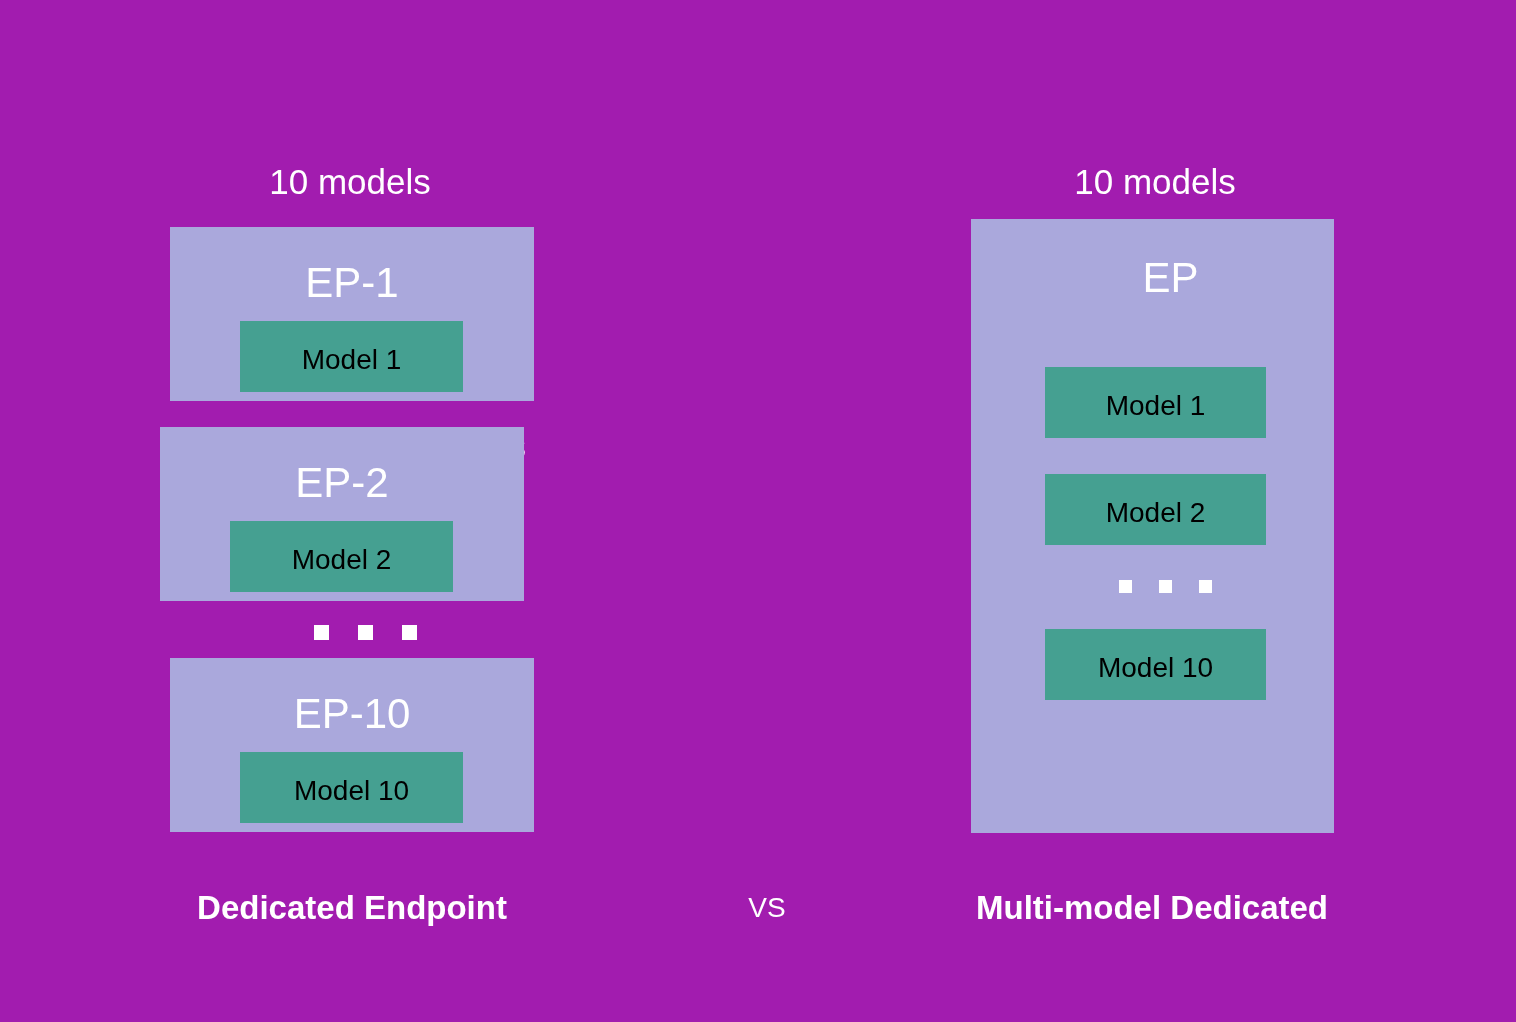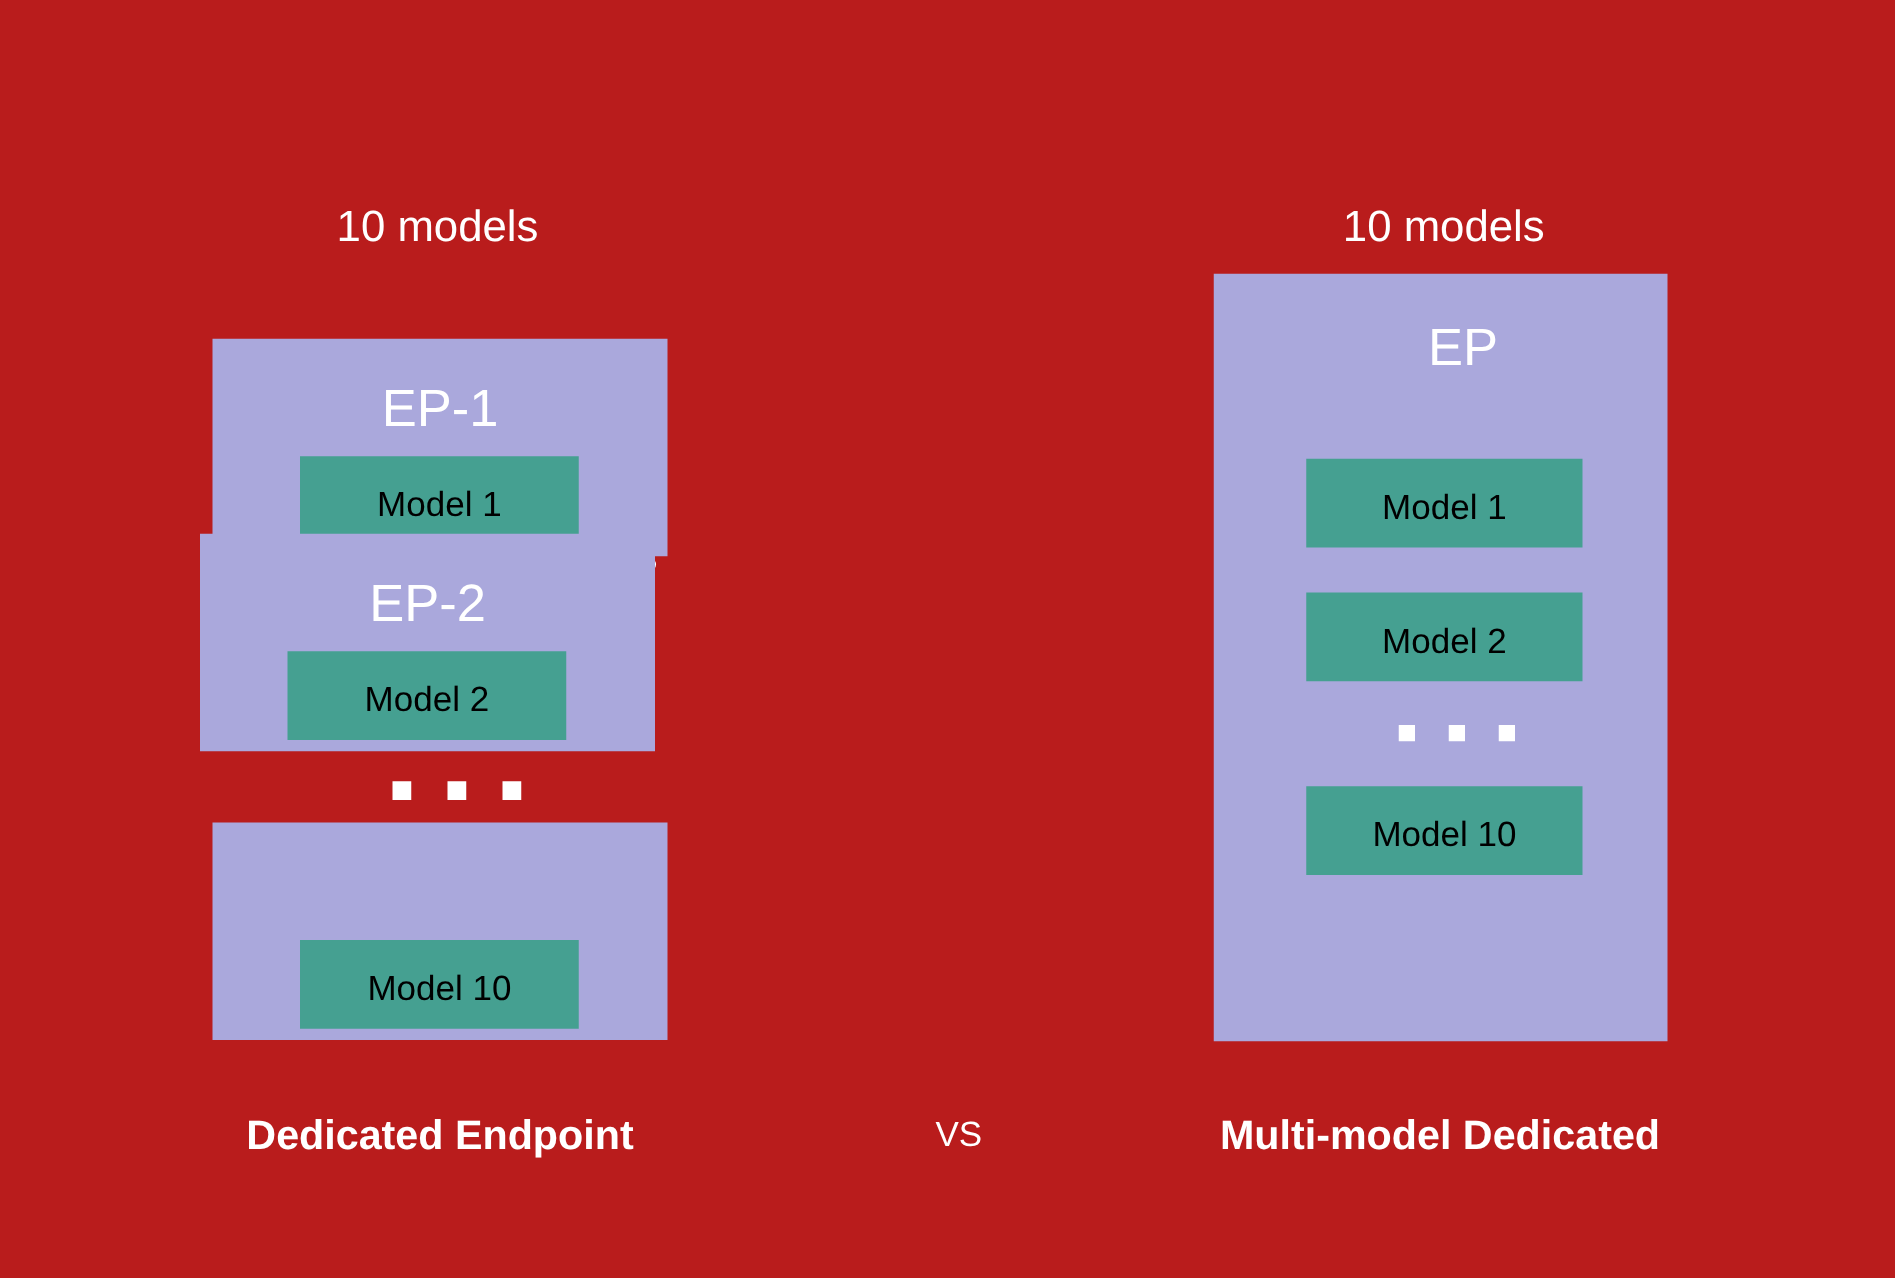--- a/index.html
+++ b/index.html
@@ -8,21 +8,21 @@
     padding: 0;
     background: #040336;
   }
   body {
     font-family: "Liberation Sans", sans-serif;
   }
   #canvas {
     position: relative;
     width: 1516px;
     height: 1022px;
-    background: #b91c1c;
+    background: #a21caf;
     overflow: hidden;
   }
 
   
   .caption {
     position: absolute;
     color: #ffffff;
     font-size: 35px;
     line-height: 44px;
     text-align: center;
@@ -44,21 +44,21 @@
     position: absolute;
     color: #ffffff;
     font-size: 42px;
     line-height: 48px;
     text-align: center;
     width: 100%;
     left: 0;
   }
 
   
-  #panel-ep1  { left: 170px; top: 227px; width: 364px; height: 174px; margin-top: 44px; }
+  #panel-ep1  { left: 170px; top: 227px; width: 364px; height: 174px; }
   #panel-ep2  { left: 160px; top: 427px; width: 364px; height: 174px; }
   #panel-ep10 { left: 170px; top: 658px; width: 364px; height: 174px; }
 
   .ep-panel .ep-title { top: 32px; }
 
   
   .model-chip {
     position: absolute;
     background: #45a091;
     color: #000000;
@@ -172,20 +172,21 @@
     <div class="model-chip left-chip">Model 2</div>
   </div>
 
   <div class="dots" id="dots-left">
     <span class="dot"></span>
     <span class="dot"></span>
     <span class="dot"></span>
   </div>
 
   <div class="ep-panel" id="panel-ep10">
+    <div class="ep-title">EP-10</div>
     <div class="model-chip left-chip">Model 10</div>
   </div>
 
   <div class="caption" id="right-caption">
     <span class="cap-line">10 models</span>
     <span class="cap-line">1 multi-model endpoint</span>
     <span class="cap-line">1 instance</span>
   </div>
 
   <div id="panel-multi">

